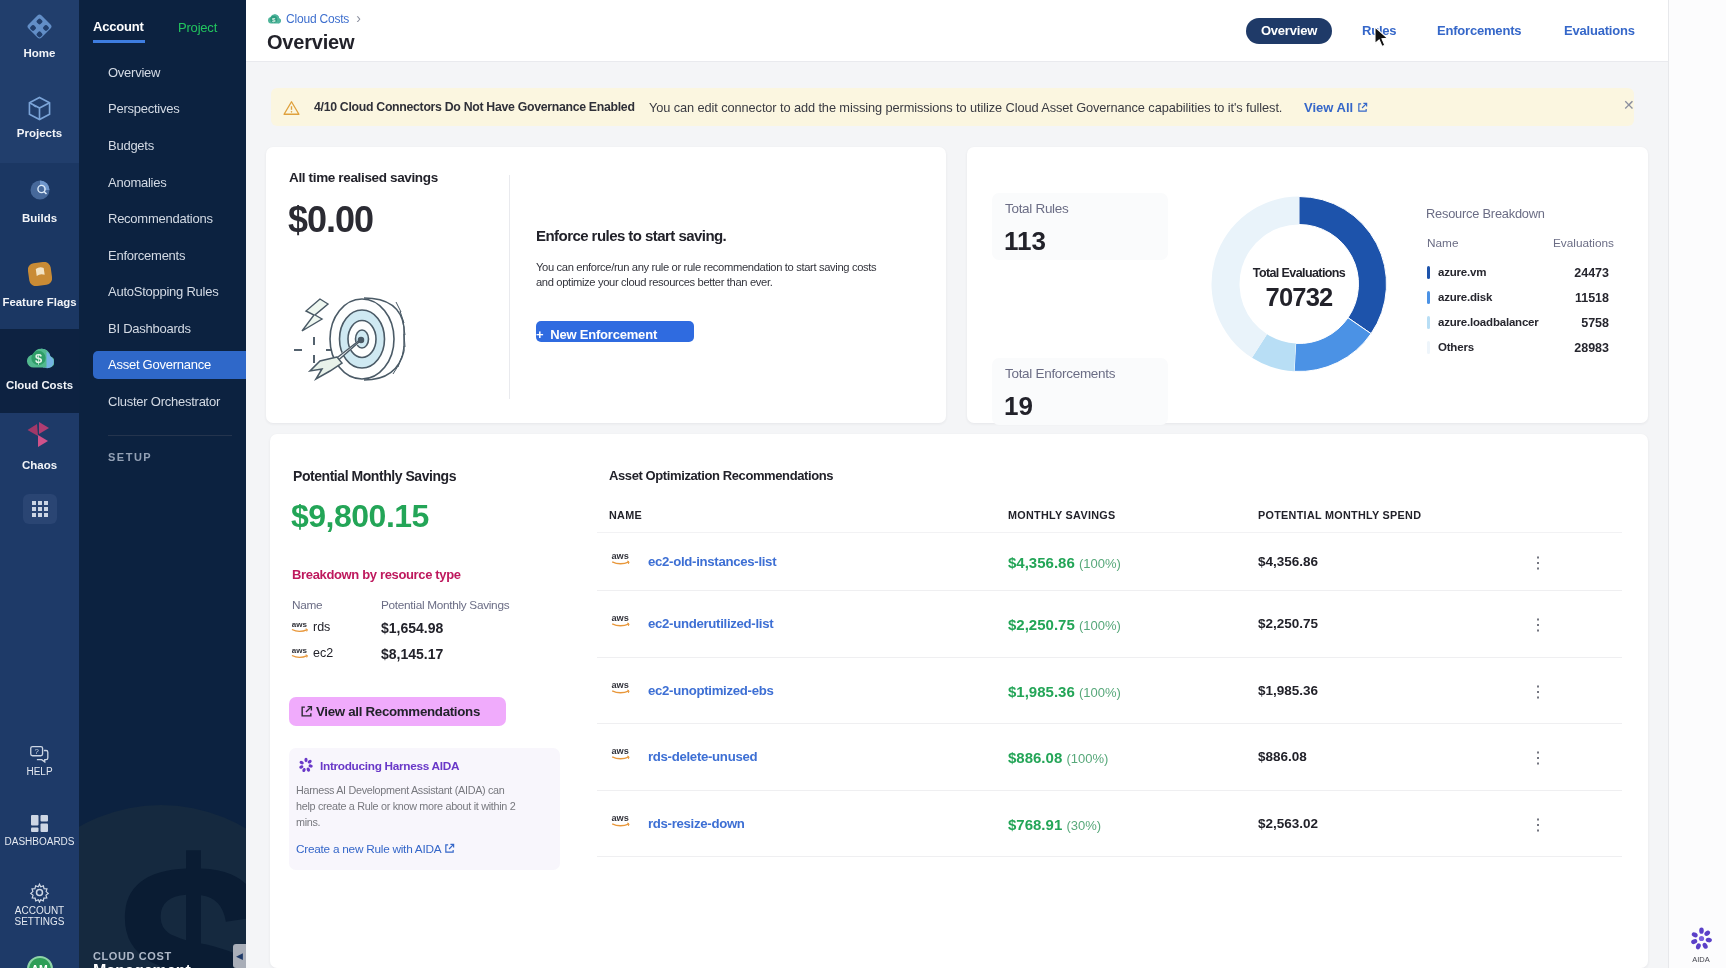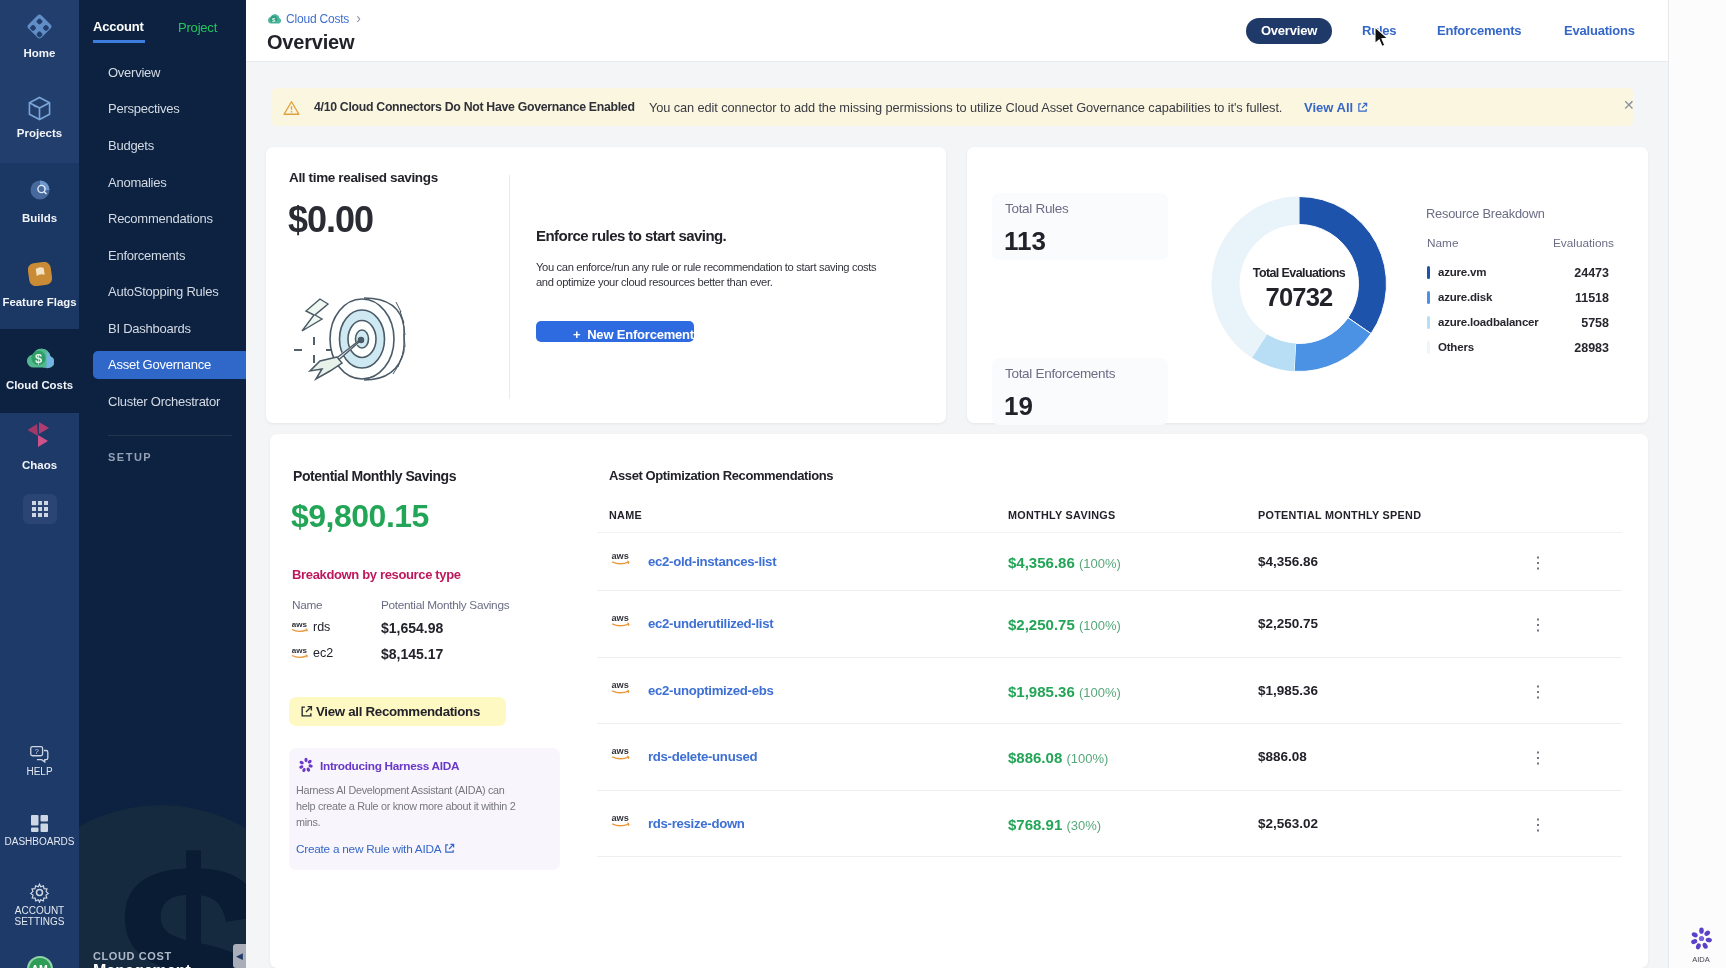--- a/index.html
+++ b/index.html
@@ -45,41 +45,41 @@
 #banner .bx { position:absolute; left:1352px; top:9px; color:#8b8f9e; font-size:14px; }
 
 
 .card { position:absolute; background:#fff; border-radius:7px; box-shadow:0 1px 3px rgba(40,41,61,0.07); }
 #card1 { left:20px; top:147px; width:680px; height:276px; }
 #card1 .vline { position:absolute; left:243px; top:28px; bottom:24px; width:1px; background:#e9eaee; }
 #c1h { position:absolute; left:23px; top:23px; font-size:13.5px; letter-spacing:-0.35px; font-weight:bold; color:#22222a; }
 #c1v { position:absolute; left:22px; top:52px; font-size:36px; font-weight:bold; color:#2b2b33; letter-spacing:-1px; }
 #c1r-h { position:absolute; left:270px; top:80px; font-size:15px; letter-spacing:-0.55px; font-weight:bold; color:#22222a; }
 #c1r-p { position:absolute; left:270px; top:113px; width:430px; font-size:11.2px; letter-spacing:-0.35px; line-height:14.5px; color:#33343c; }
-#btn-enf { position:absolute; left:270px; top:174px; width:158px; height:21px; background:#2f6be0; color:#fff; font-weight:bold; font-size:13px; letter-spacing:-0.2px; border-radius:5px; text-align:right; line-height:27px; }
+#btn-enf { position:absolute; left:270px; top:174px; width:158px; height:21px; background:#2f6be0; color:#fff; font-weight:bold; font-size:13px; letter-spacing:-0.2px; border-radius:5px; text-align:left; line-height:27px; }
 
 #card2 { left:721px; top:147px; width:681px; height:276px; }
 .statbox { position:absolute; left:25px; width:176px; height:67px; background:#fafbfc; border-radius:7px; }
 .statbox .sl { position:absolute; left:13px; top:8px; font-size:13.5px; letter-spacing:-0.3px; color:#6b6d85; }
 .statbox .sv { position:absolute; left:12px; top:33px; font-size:26px; font-weight:bold; color:#22222a; }
 #rb-h { position:absolute; left:459px; top:59px; font-size:12.8px; letter-spacing:-0.2px; color:#6b6d85; }
 .rb-th { position:absolute; font-size:11.8px; color:#6b6d85; }
 .rb-name { position:absolute; font-size:11.5px; font-weight:bold; letter-spacing:-0.2px; color:#26262e; }
 .rb-val { position:absolute; font-size:12.5px; font-weight:bold; color:#26262e; text-align:right; width:70px; }
 .rb-bar { position:absolute; width:3px; height:13px; border-radius:2px; }
 
 
 #panel { position:absolute; left:24px; top:434px; width:1378px; height:534px; background:#fff; border-radius:7px; box-shadow:0 1px 3px rgba(40,41,61,0.07); }
 #pm-h { position:absolute; left:23px; top:34px; font-size:14px; letter-spacing:-0.45px; font-weight:bold; color:#22222a; }
 #pm-v { position:absolute; left:21px; top:64px; font-size:32px; font-weight:bold; color:#23a557; letter-spacing:-0.5px; }
 #bd-h { position:absolute; left:22px; top:133px; font-size:13px; letter-spacing:-0.35px; font-weight:bold; color:#be185d; }
 .bd-th { position:absolute; font-size:11.8px; letter-spacing:-0.3px; color:#6b6d85; }
 .bd-name { position:absolute; font-size:12.5px; color:#22222a; }
 .bd-val { position:absolute; font-size:14px; font-weight:bold; color:#22222a; }
-#btn-viewall { position:absolute; left:19px; top:263px; width:217px; height:29px; background:#fef9c3; border-radius:7px; color:#22222a; }
+#btn-viewall { position:absolute; left:19px; top:263px; width:217px; height:29px; background:#f0abfc; border-radius:7px; color:#22222a; }
 #aida-card { position:absolute; left:19px; top:314px; width:271px; height:122px; background:#f8f6fc; border-radius:7px; }
 #aida-t { position:absolute; left:31px; top:11px; font-size:11.8px; letter-spacing:-0.3px; font-weight:bold; color:#6938c8; }
 #aida-p { position:absolute; left:7px; top:34px; width:262px; font-size:10.8px; letter-spacing:-0.3px; line-height:16px; color:#77787e; }
 #aida-l { position:absolute; left:7px; top:94px; font-size:11.8px; letter-spacing:-0.25px; color:#3567c9; }
 
 #aor-h { position:absolute; left:339px; top:34px; font-size:13px; letter-spacing:-0.4px; font-weight:bold; color:#22222a; }
 .th { position:absolute; top:75px; font-size:10.8px; font-weight:bold; color:#22222a; letter-spacing:0.3px; }
 .rowwrap { position:absolute; left:327px; top:98px; width:1025px; border-top:1px solid #f2f2f4; }
 .row { position:relative; width:1025px; border-bottom:1px solid #efeff1; }
 .row .aws { position:absolute; left:12px; }

